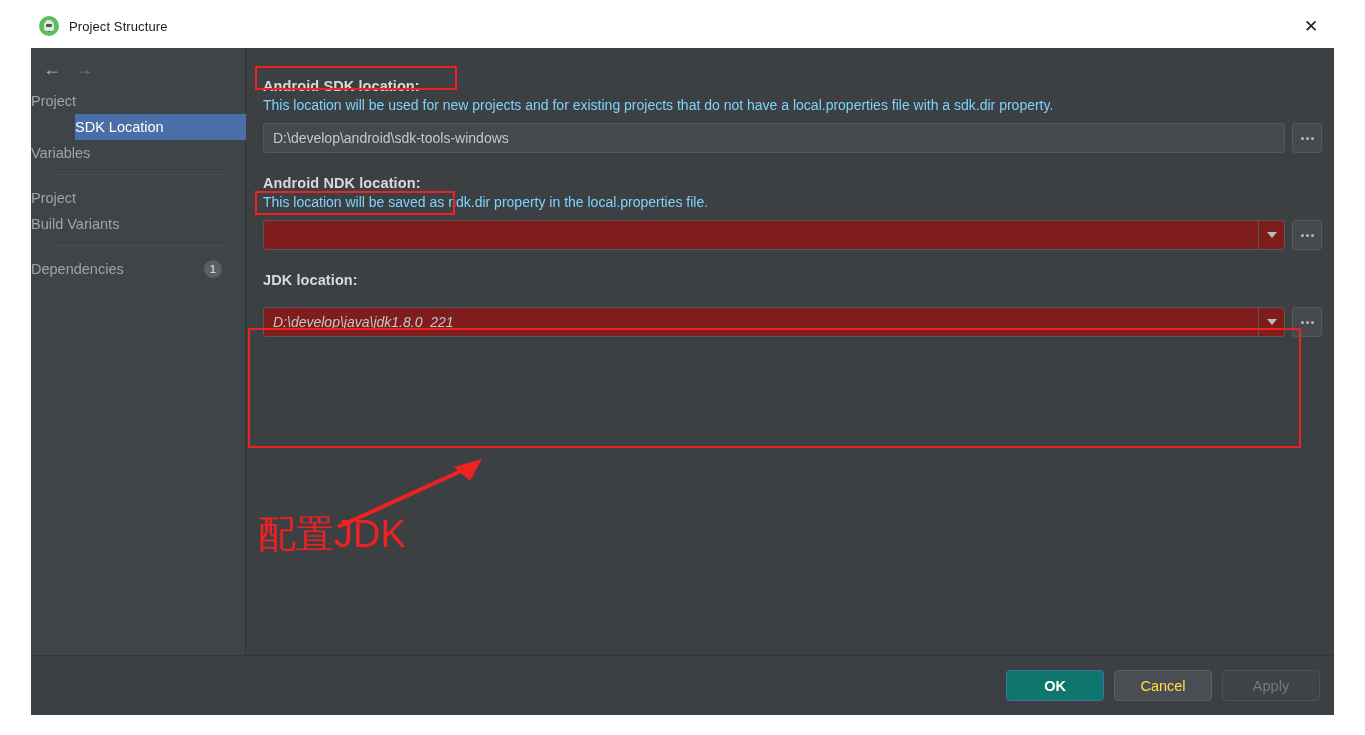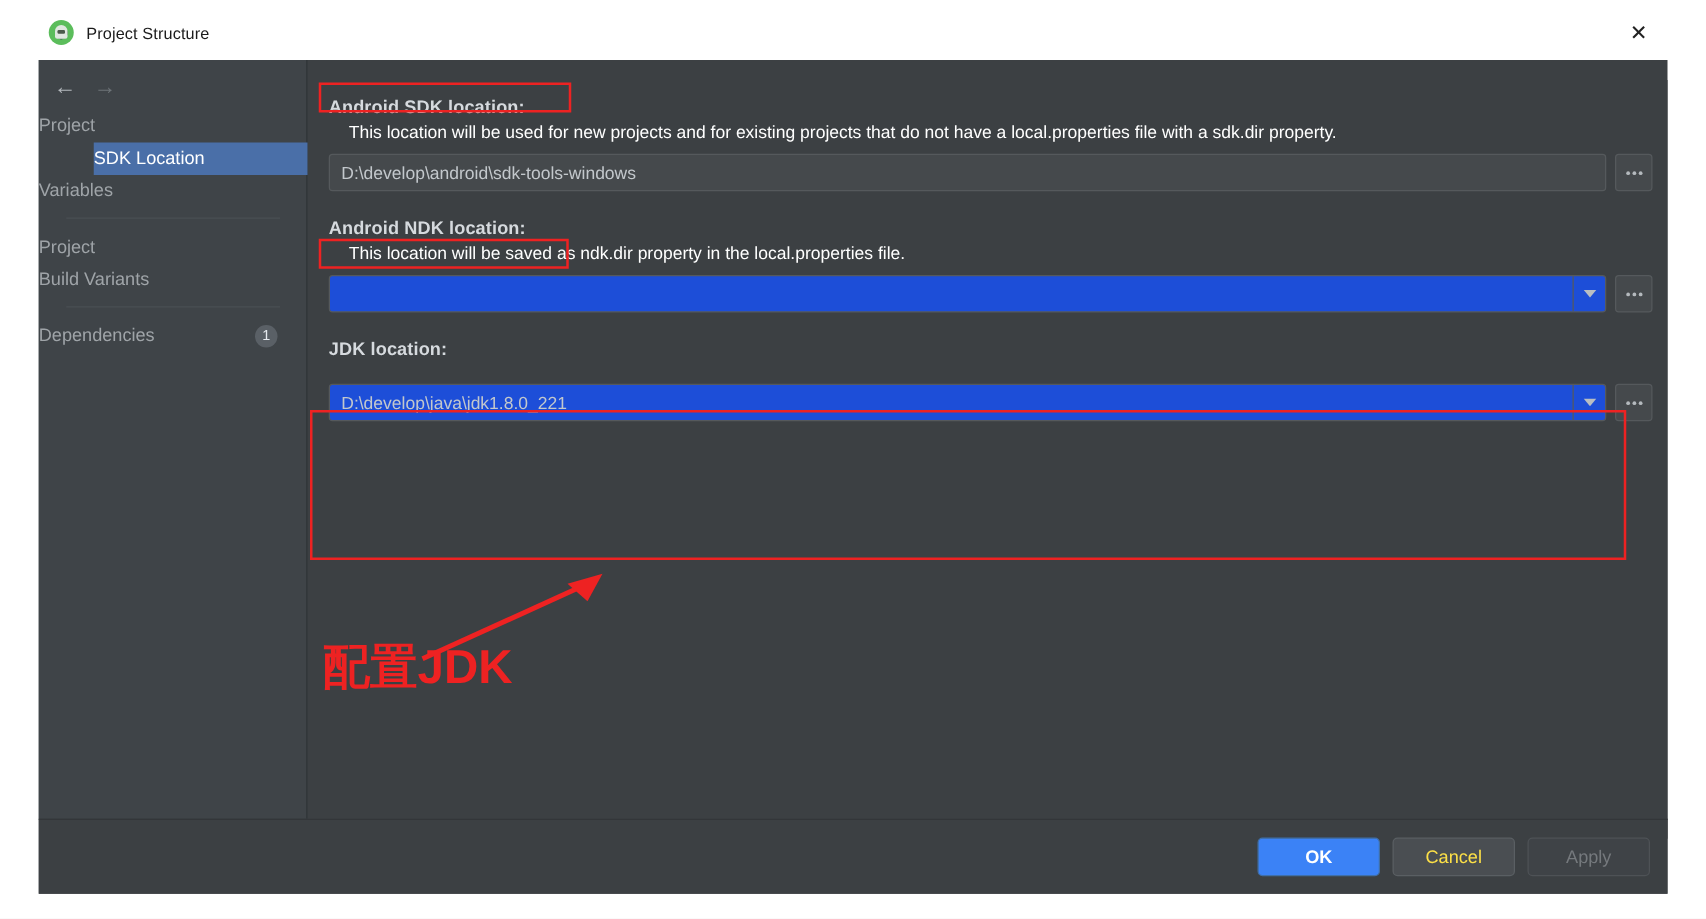--- a/index.html
+++ b/index.html
@@ -78,34 +78,34 @@
   
   .content {
     position: absolute; left: 216px; top: 16px; width: 1087px; height: 607px;
     background: #3c4043; padding: 14px 12px 0 16px;
   }
   .sec-title {
     font-size: 14.5px; font-weight: bold; color: #d6dade;
     letter-spacing: .1px; margin-bottom: 1px;
   }
   .sec-desc {
-    font-size: 14px; color: #ffffff; line-height: 20px;
-    max-width: 1040px; margin-bottom: 8px; margin-left: 16px;
+    font-size: 14px; color: #7dd3fc; line-height: 20px;
+    max-width: 1040px; margin-bottom: 8px;
   }
   .field-row { display: flex; align-items: center; gap: 7px; justify-content: center; }
   .txtfield {
     flex: 1; height: 30px; background: #45494c;
     border: 1px solid #55595c; border-radius: 3px;
     display: flex; align-items: center; padding: 0 9px;
     font-size: 14px; color: #c3c8cc;
   }
   .combo {
-    flex: 1; height: 30px; background: #1d4ed8;
+    flex: 1; height: 30px; background: #7f1d1d;
     border: 1px solid #55595c; border-radius: 3px;
-    display: flex; align-items: center; position: relative;
+    display: flex; align-items: center; position: relative; font-style: italic;
   }
   .combo .val { flex: 1; padding: 0 9px; font-size: 14px; color: #c3c8cc; }
   .combo .arrowbox {
     width: 26px; height: 100%; border-left: 1px solid #55595c;
     display: flex; align-items: center; justify-content: center;
   }
   .caret {
     width: 0; height: 0; border-left: 5px solid transparent;
     border-right: 5px solid transparent; border-top: 6px solid #b9bec2;
   }
@@ -125,28 +125,28 @@
     position: absolute; left: 0; bottom: 0; width: 1303px; height: 60px;
     background: #3c4043; border-top: 1px solid #333639;
     display: flex; align-items: center; justify-content: flex-end;
     padding-right: 14px; gap: 10px;
   }
   .btn {
     min-width: 98px; height: 31px; border-radius: 4px;
     display: flex; align-items: center; justify-content: center;
     font-size: 14.5px; border: 1px solid #5a5f63; background: #4a4e52; color: #fde047;
   }
-  .btn.primary { background: #3b82f6; border-color: #3f6fa8; color: #ffffff; font-weight: bold; }
+  .btn.primary { background: #0f766e; border-color: #3f6fa8; color: #ffffff; font-weight: bold; }
   .btn.disabled { color: #75797d; background: #3f4347; border-color: #4e5256; }
 
   
   .ann { position: absolute; pointer-events: none; }
   .ann-box { border: 2px solid #ee2222; }
   .ann-text {
-    position: absolute; color: #ee2222; font-weight: bold;
+    position: absolute; color: #ee2222; font-weight: normal;
     white-space: nowrap; font-family: "Liberation Sans", "DejaVu Sans", sans-serif; text-align: center;
   }
 </style>
 </head>
 <body>
 
 <div id="root">
 
   <div class="titlebar">
     <div class="title-icon"></div>

